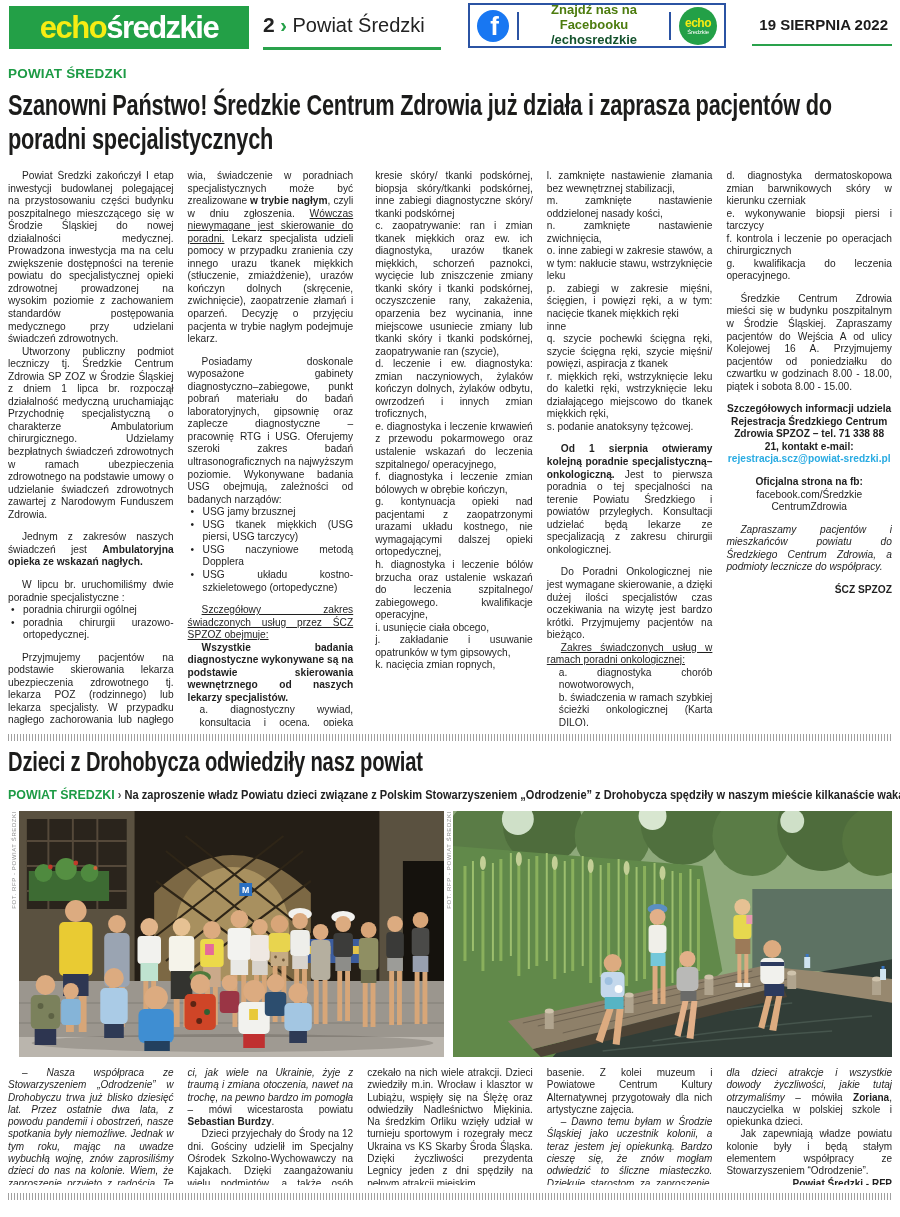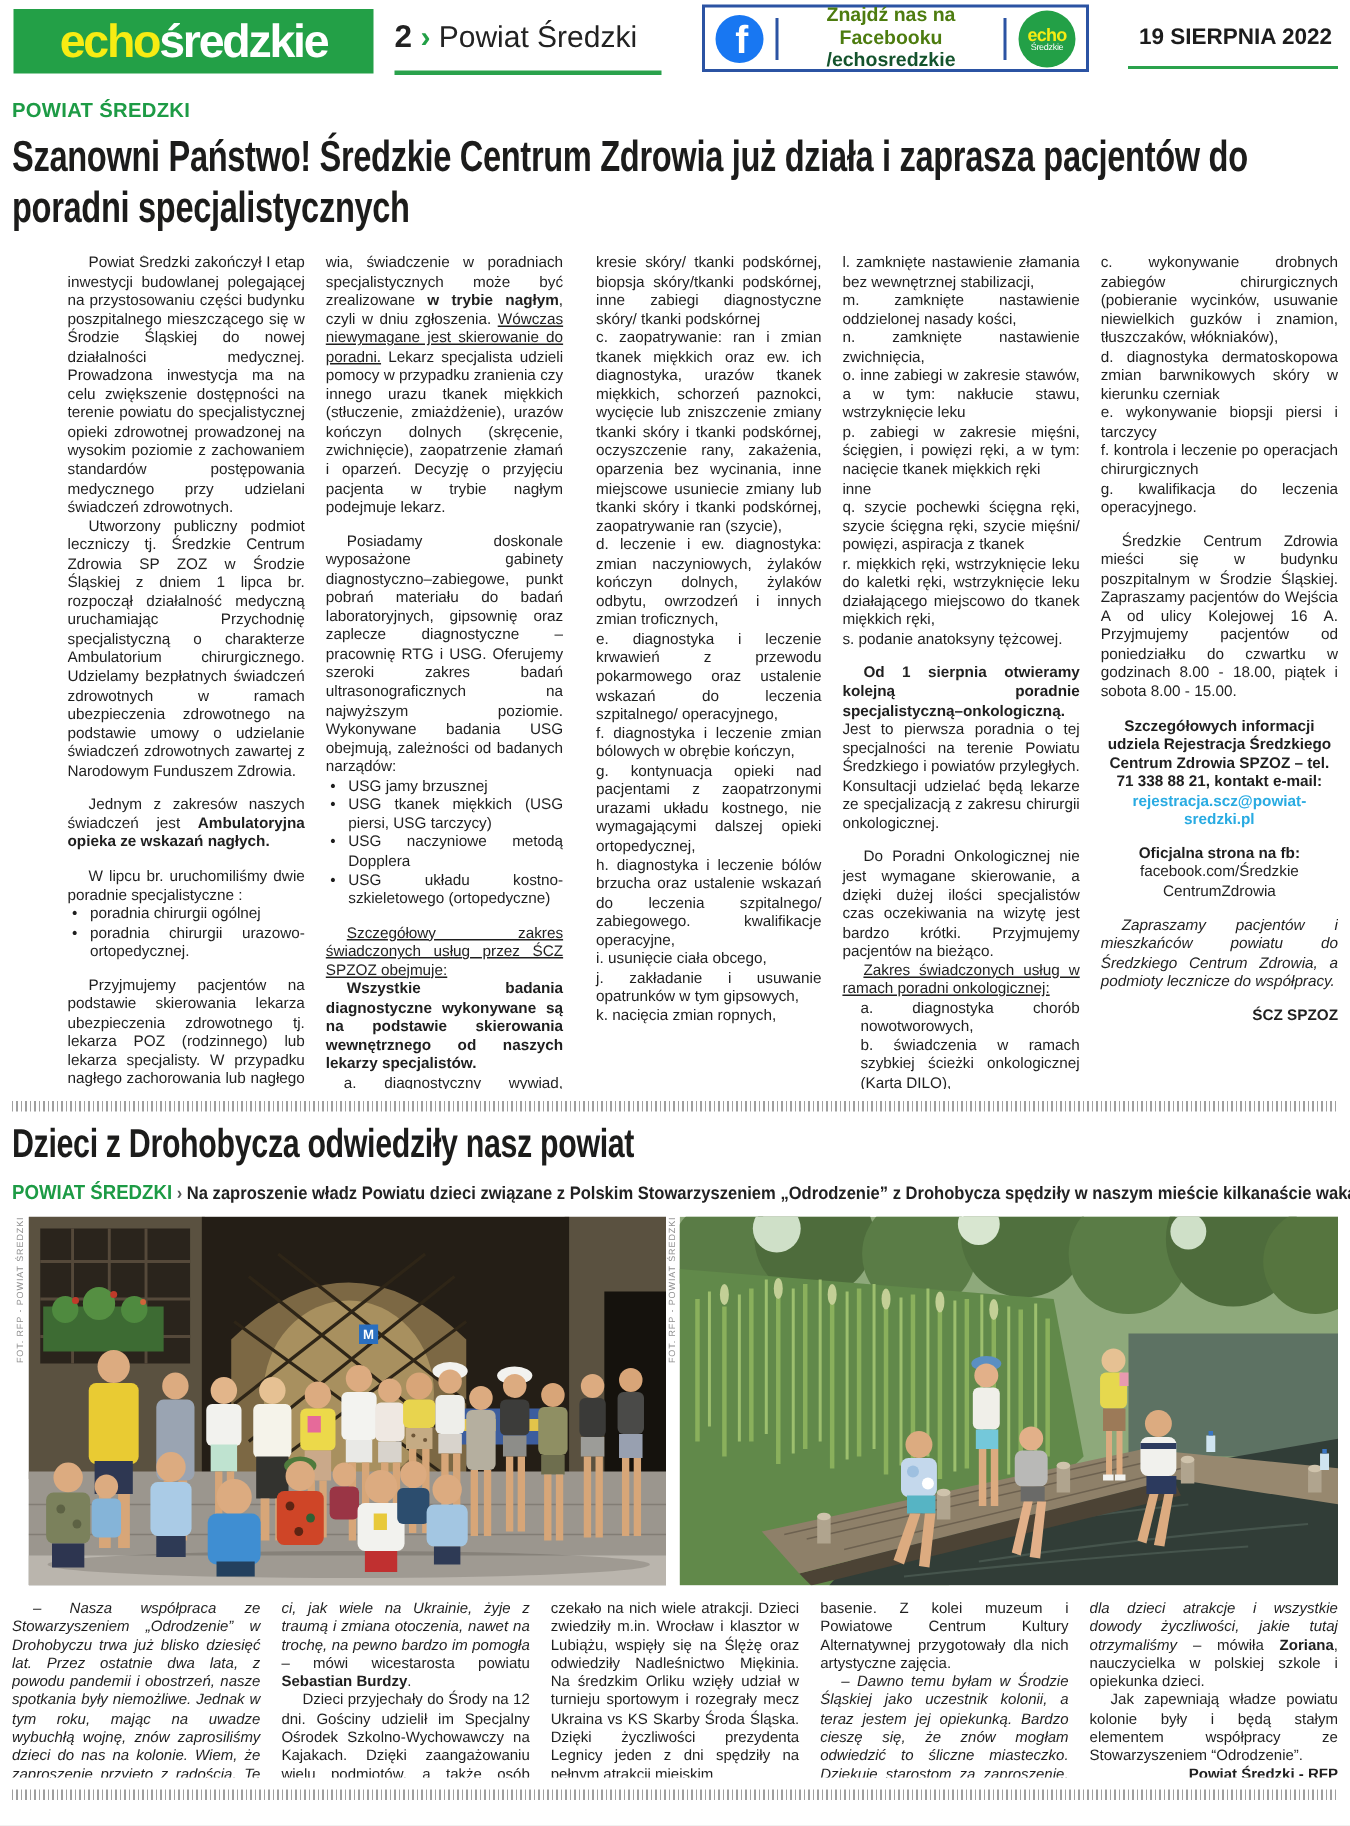--- a/index.html
+++ b/index.html
@@ -32,21 +32,21 @@
   .date-block{position:absolute;right:12px;top:16px;font-size:15px;font-weight:bold;color:#1c1c1c;}
   .date-underline{position:absolute;right:8px;top:44px;width:140px;height:2px;background:#2aa24c;}
   
   .art{padding:0 8px;}
   .kicker{color:#1d9b45;font-weight:bold;font-size:13.5px;letter-spacing:0.2px;}
   .headline{font-weight:bold;color:#1c1c1b;width:1180px;transform:scaleX(0.75);
             transform-origin:left top;letter-spacing:-0.3px;}
   .headline.h1{font-size:29px;line-height:34px;margin:7px 0 0 0;}
   .headline.h2{font-size:27px;line-height:31px;margin:2px 0 0 0;}
   .cols{display:flex;gap:14px;overflow:hidden;text-align:justify;}
-  .cols.main{height:556px;margin-top:14px;font-size:10.2px;line-height:12.55px;margin-left:37px;}
+  .cols.main{height:556px;margin-top:14px;font-size:10.2px;line-height:12.55px;}
   .cols.bottom{height:118px;margin-top:10px;font-size:10px;line-height:12.3px;}
   .col{flex:1;min-width:0;}
   .para{margin:0;}
   .para.ind{text-indent:14px;}
   .para.gap{margin-top:10px;}
   .para.bullet{position:relative;padding-left:15px;text-indent:0;}
   .para.bullet::before{content:"\2022";position:absolute;left:3px;}
   .para.li1{margin-left:12px;}
   .para.li2{margin-left:8px;}
   .para.center{text-align:center;text-indent:0;}
@@ -153,21 +153,20 @@
           <p class="para"><span>q. szycie pochewki ścięgna ręki, szycie ścięgna ręki, szycie mięśni/ powięzi, aspiracja z tkanek</span></p>
           <p class="para"><span>r. miękkich ręki, wstrzyknięcie leku do kaletki ręki, wstrzyknięcie leku działającego miejscowo do tkanek miękkich ręki,</span></p>
           <p class="para"><span>s. podanie anatoksyny tężcowej.</span></p>
           <p class="para ind gap"><span class="b">Od 1 sierpnia otwieramy kolejną poradnie specjalistyczną–onkologiczną.</span><span> Jest to pierwsza poradnia o tej specjalności na terenie Powiatu Średzkiego i powiatów przyległych. Konsultacji udzielać będą lekarze ze specjalizacją z zakresu chirurgii onkologicznej.</span></p>
           <p class="para ind gap"><span>Do Poradni Onkologicznej nie jest wymagane skierowanie, a dzięki dużej ilości specjalistów czas oczekiwania na wizytę jest bardzo krótki. Przyjmujemy pacjentów na bieżąco.</span></p>
           <p class="para ind und"><span>Zakres świadczonych usług w ramach poradni onkologicznej:</span></p>
           <p class="para li1"><span>a. diagnostyka chorób nowotworowych,</span></p>
           <p class="para li1"><span>b. świadczenia w ramach szybkiej ścieżki onkologicznej (Karta DILO),</span></p>
         </div>
         <div class="col">
-          <p class="para"><span>c. wykonywanie drobnych zabiegów chirurgicznych (pobieranie wycinków, usuwanie niewielkich guzków i znamion, tłuszczaków, włókniaków),</span></p>
           <p class="para"><span>d. diagnostyka dermatoskopowa zmian barwnikowych skóry w kierunku czerniak</span></p>
           <p class="para"><span>e. wykonywanie biopsji piersi i tarczycy</span></p>
           <p class="para"><span>f. kontrola i leczenie po operacjach chirurgicznych</span></p>
           <p class="para"><span>g. kwalifikacja do leczenia operacyjnego.</span></p>
           <p class="para ind gap"><span>Średzkie Centrum Zdrowia mieści się w budynku poszpitalnym w Środzie Śląskiej. Zapraszamy pacjentów do Wejścia A od ulicy Kolejowej 16 A. Przyjmujemy pacjentów od poniedziałku do czwartku w godzinach 8.00 - 18.00, piątek i sobota 8.00 - 15.00.</span></p>
           <p class="para center gap bold"><span>Szczegółowych informacji udziela Rejestracja Średzkiego Centrum Zdrowia SPZOZ – tel. 71 338 88 21, kontakt e-mail:</span></p>
           <p class="para center bold"><span style="color: rgb(41, 171, 226);">rejestracja.scz@powiat-sredzki.pl</span></p>
           <p class="para center gap bold"><span>Oficjalna strona na fb:</span></p>
           <p class="para center"><span>facebook.com/Średzkie CentrumZdrowia</span></p>
           <p class="para ind gap it"><span>Zapraszamy pacjentów i mieszkańców powiatu do Średzkiego Centrum Zdrowia, a podmioty lecznicze do współpracy.</span></p>

